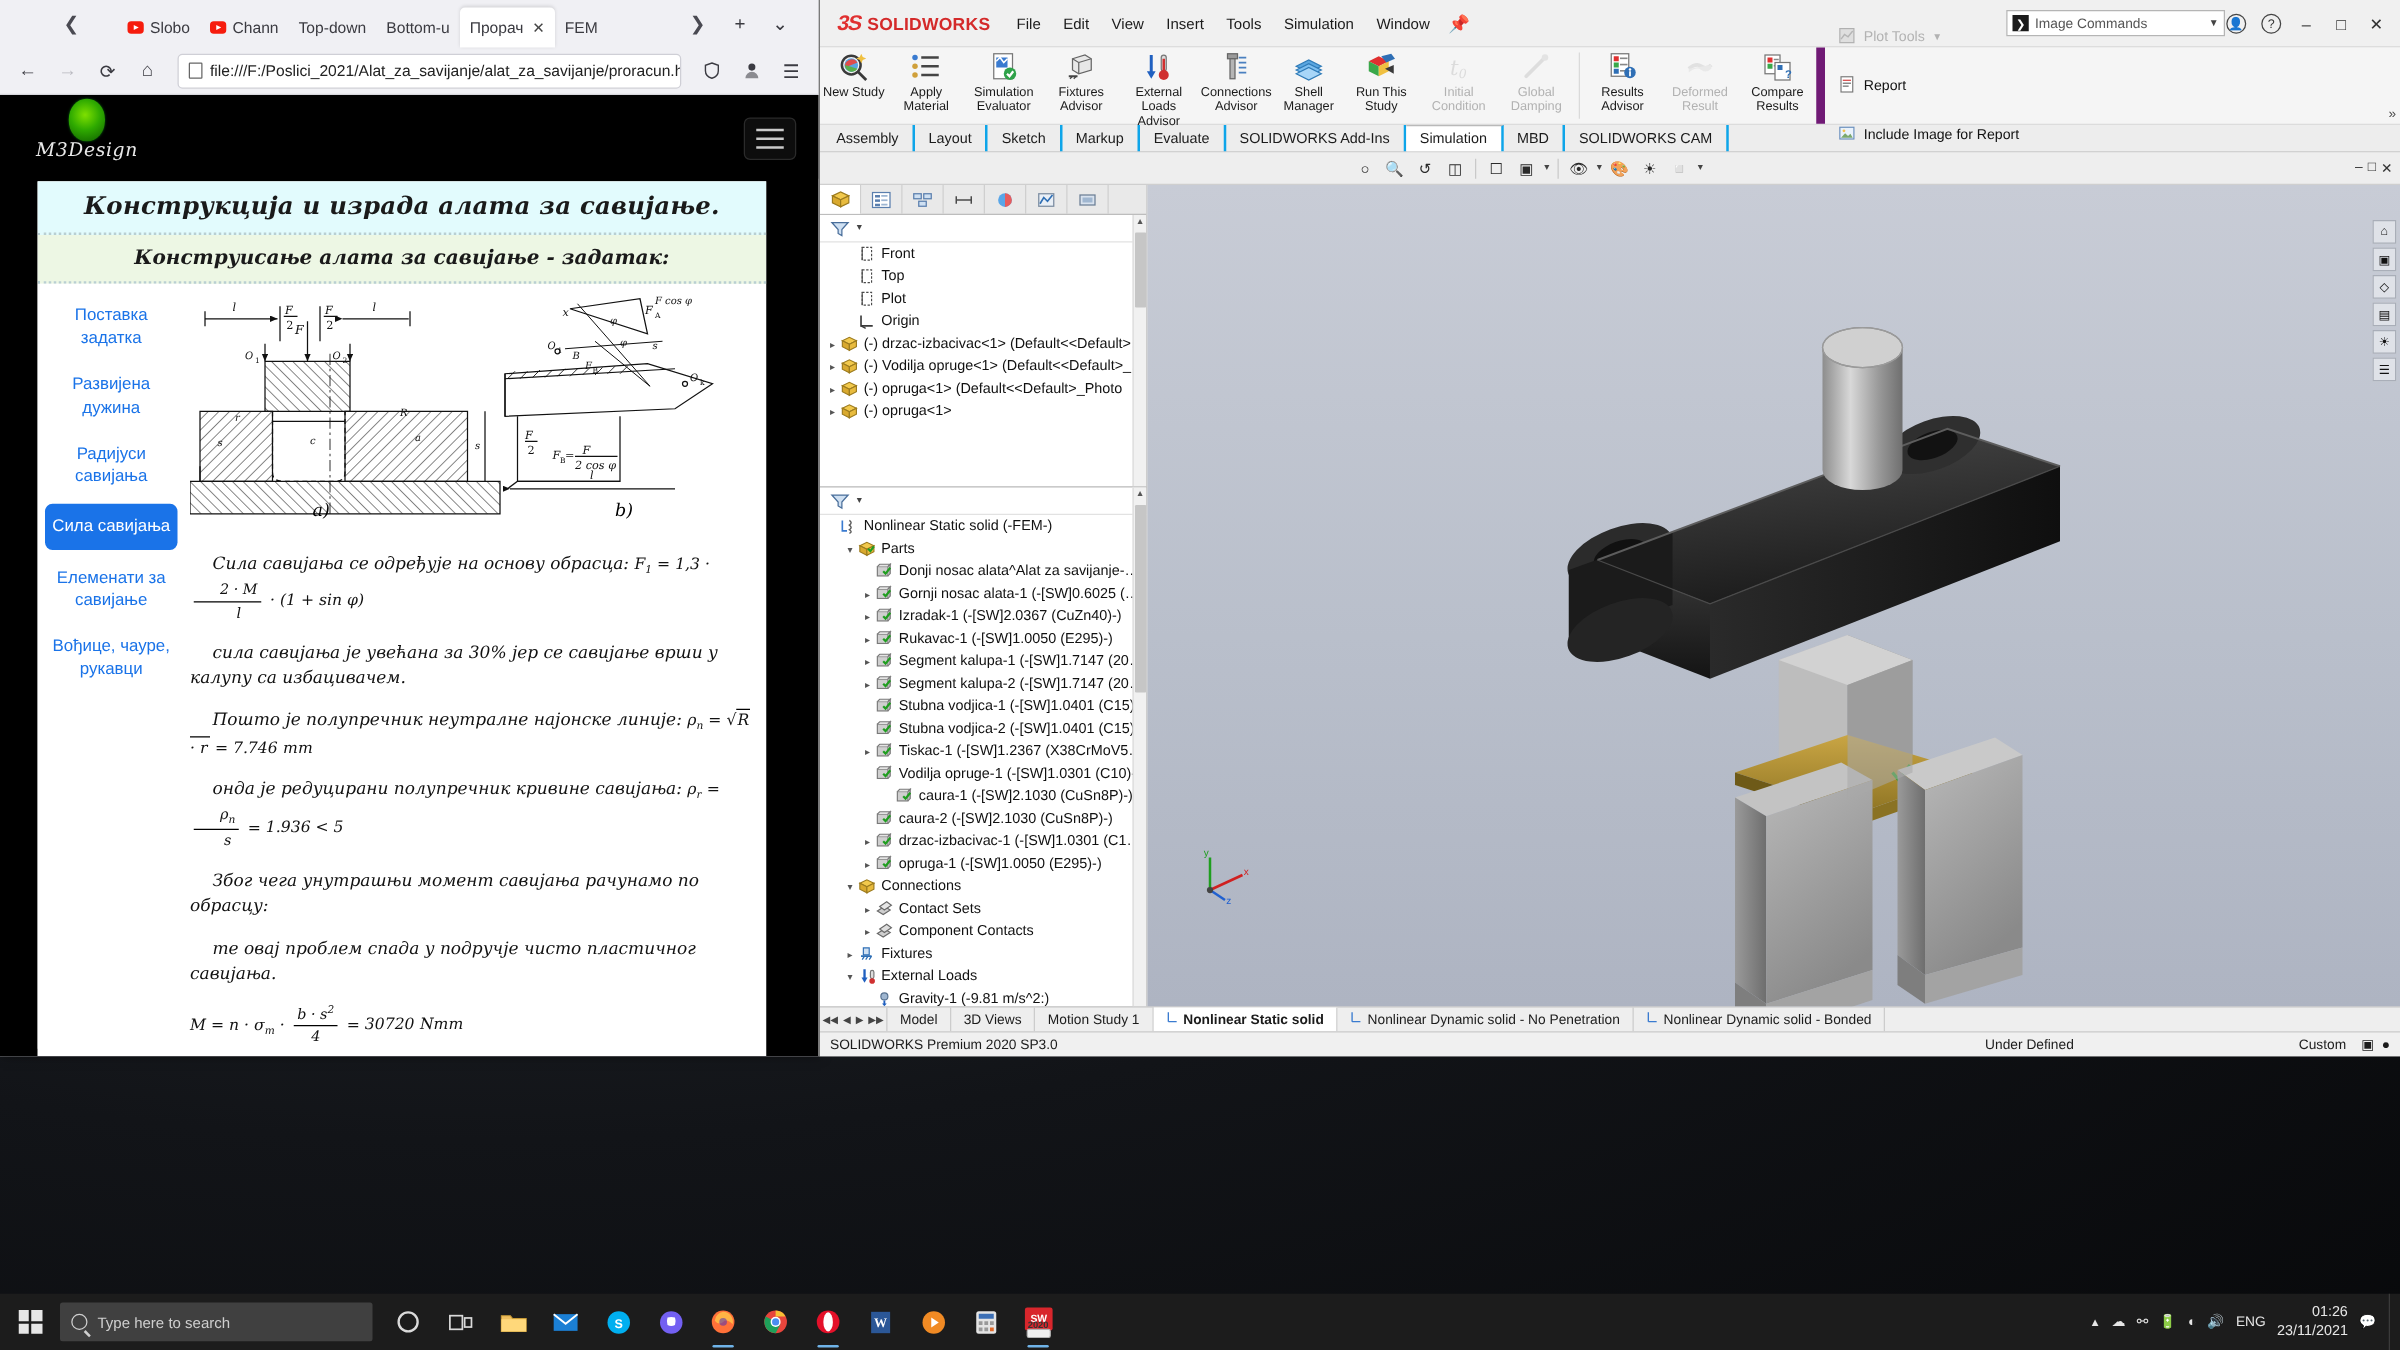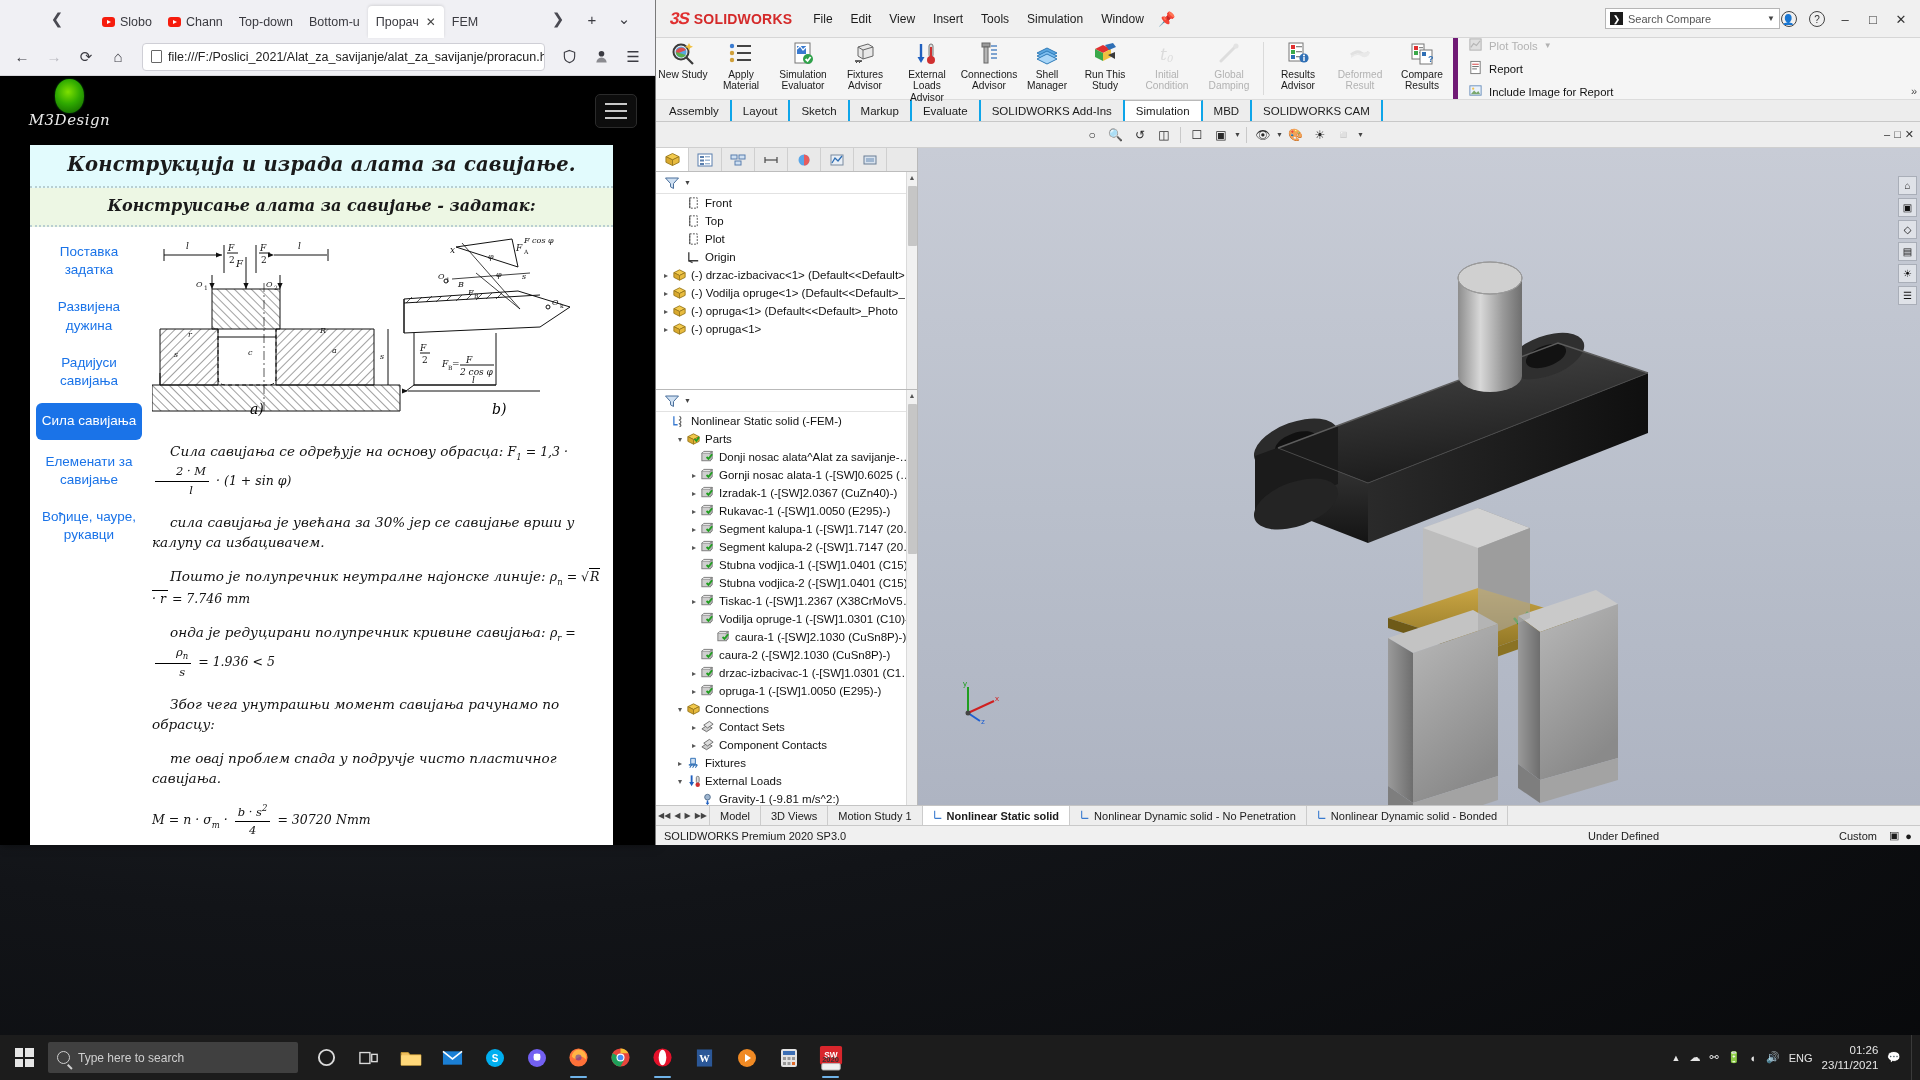--- a/index.html
+++ b/index.html
@@ -176,21 +176,21 @@
     border-bottom: 1px solid #dcdcdc; position: relative;
   }
   .rb-cmd {
     width: 54px; display: flex; flex-direction: column; align-items: center; justify-content: flex-start;
     padding-top: 3px; text-align: center; font-size: 10.2px; line-height: 1.12; color: #1a1a1a;
   }
   .rb-cmd.w62 { width: 62px; }
   .rb-cmd.dis { color: #b2b2b2; }
   .rb-ic { width: 26px; height: 26px; margin-bottom: 2px; position: relative; }
   .rb-sep { width: 1px; background: #dadada; margin: 4px 3px; }
-  .rb-right { flex: 1; display: flex; flex-direction: column; justify-content: center; padding-left: 6px; gap: 2px; border-left: 5px solid #701a75; }
+  .rb-right { flex: 1; display: flex; flex-direction: column; justify-content: center; padding-left: 6px; gap: 18px; border-left: 7px solid #701a75; }
   .rb-rrow { display: flex; align-items: center; gap: 6px; font-size: 11.3px; padding: 2px 4px; }
   .rb-rrow.dis { color: #b2b2b2; }
   .rb-expand { position: absolute; right: 3px; bottom: 2px; color: #4a4a4a; font-size: 11px; }
 
   .sw-tabs {
     height: 22px; background: #ededed; display: flex; align-items: stretch;
     border-bottom: 1px solid #c8c8c8; padding-left: 2px;
   }
   .sw-tab {
     padding: 0 11px; display: flex; align-items: center; font-size: 11.5px; color: #1b1b1b;
@@ -550,21 +550,21 @@
         <div class="mi">Edit</div>
         <div class="mi">View</div>
         <div class="mi">Insert</div>
         <div class="mi">Tools</div>
         <div class="mi">Simulation</div>
         <div class="mi">Window</div>
       </div>
     <span class="sw-pin">📌</span>
     <div class="sw-search">
       <span style="width:13px;height:13px;background:#1b1b1b;color:#fff;display:inline-flex;align-items:center;justify-content:center;font-size:9px;">❯</span>
-      <span title="Search Commands">Search Compare</span>
+      <span title="Search Commands">Image Commands</span>
       <span style="margin-left:auto;font-size:8px;color:#444">▼</span>
     </div>
     <div class="sw-titleicons">
       <span class="ti">
           <span class="circ">👤</span>
         </span>
       <span class="ti">
           <span class="circ">?</span>
         </span>
       <span class="ti">–</span>

